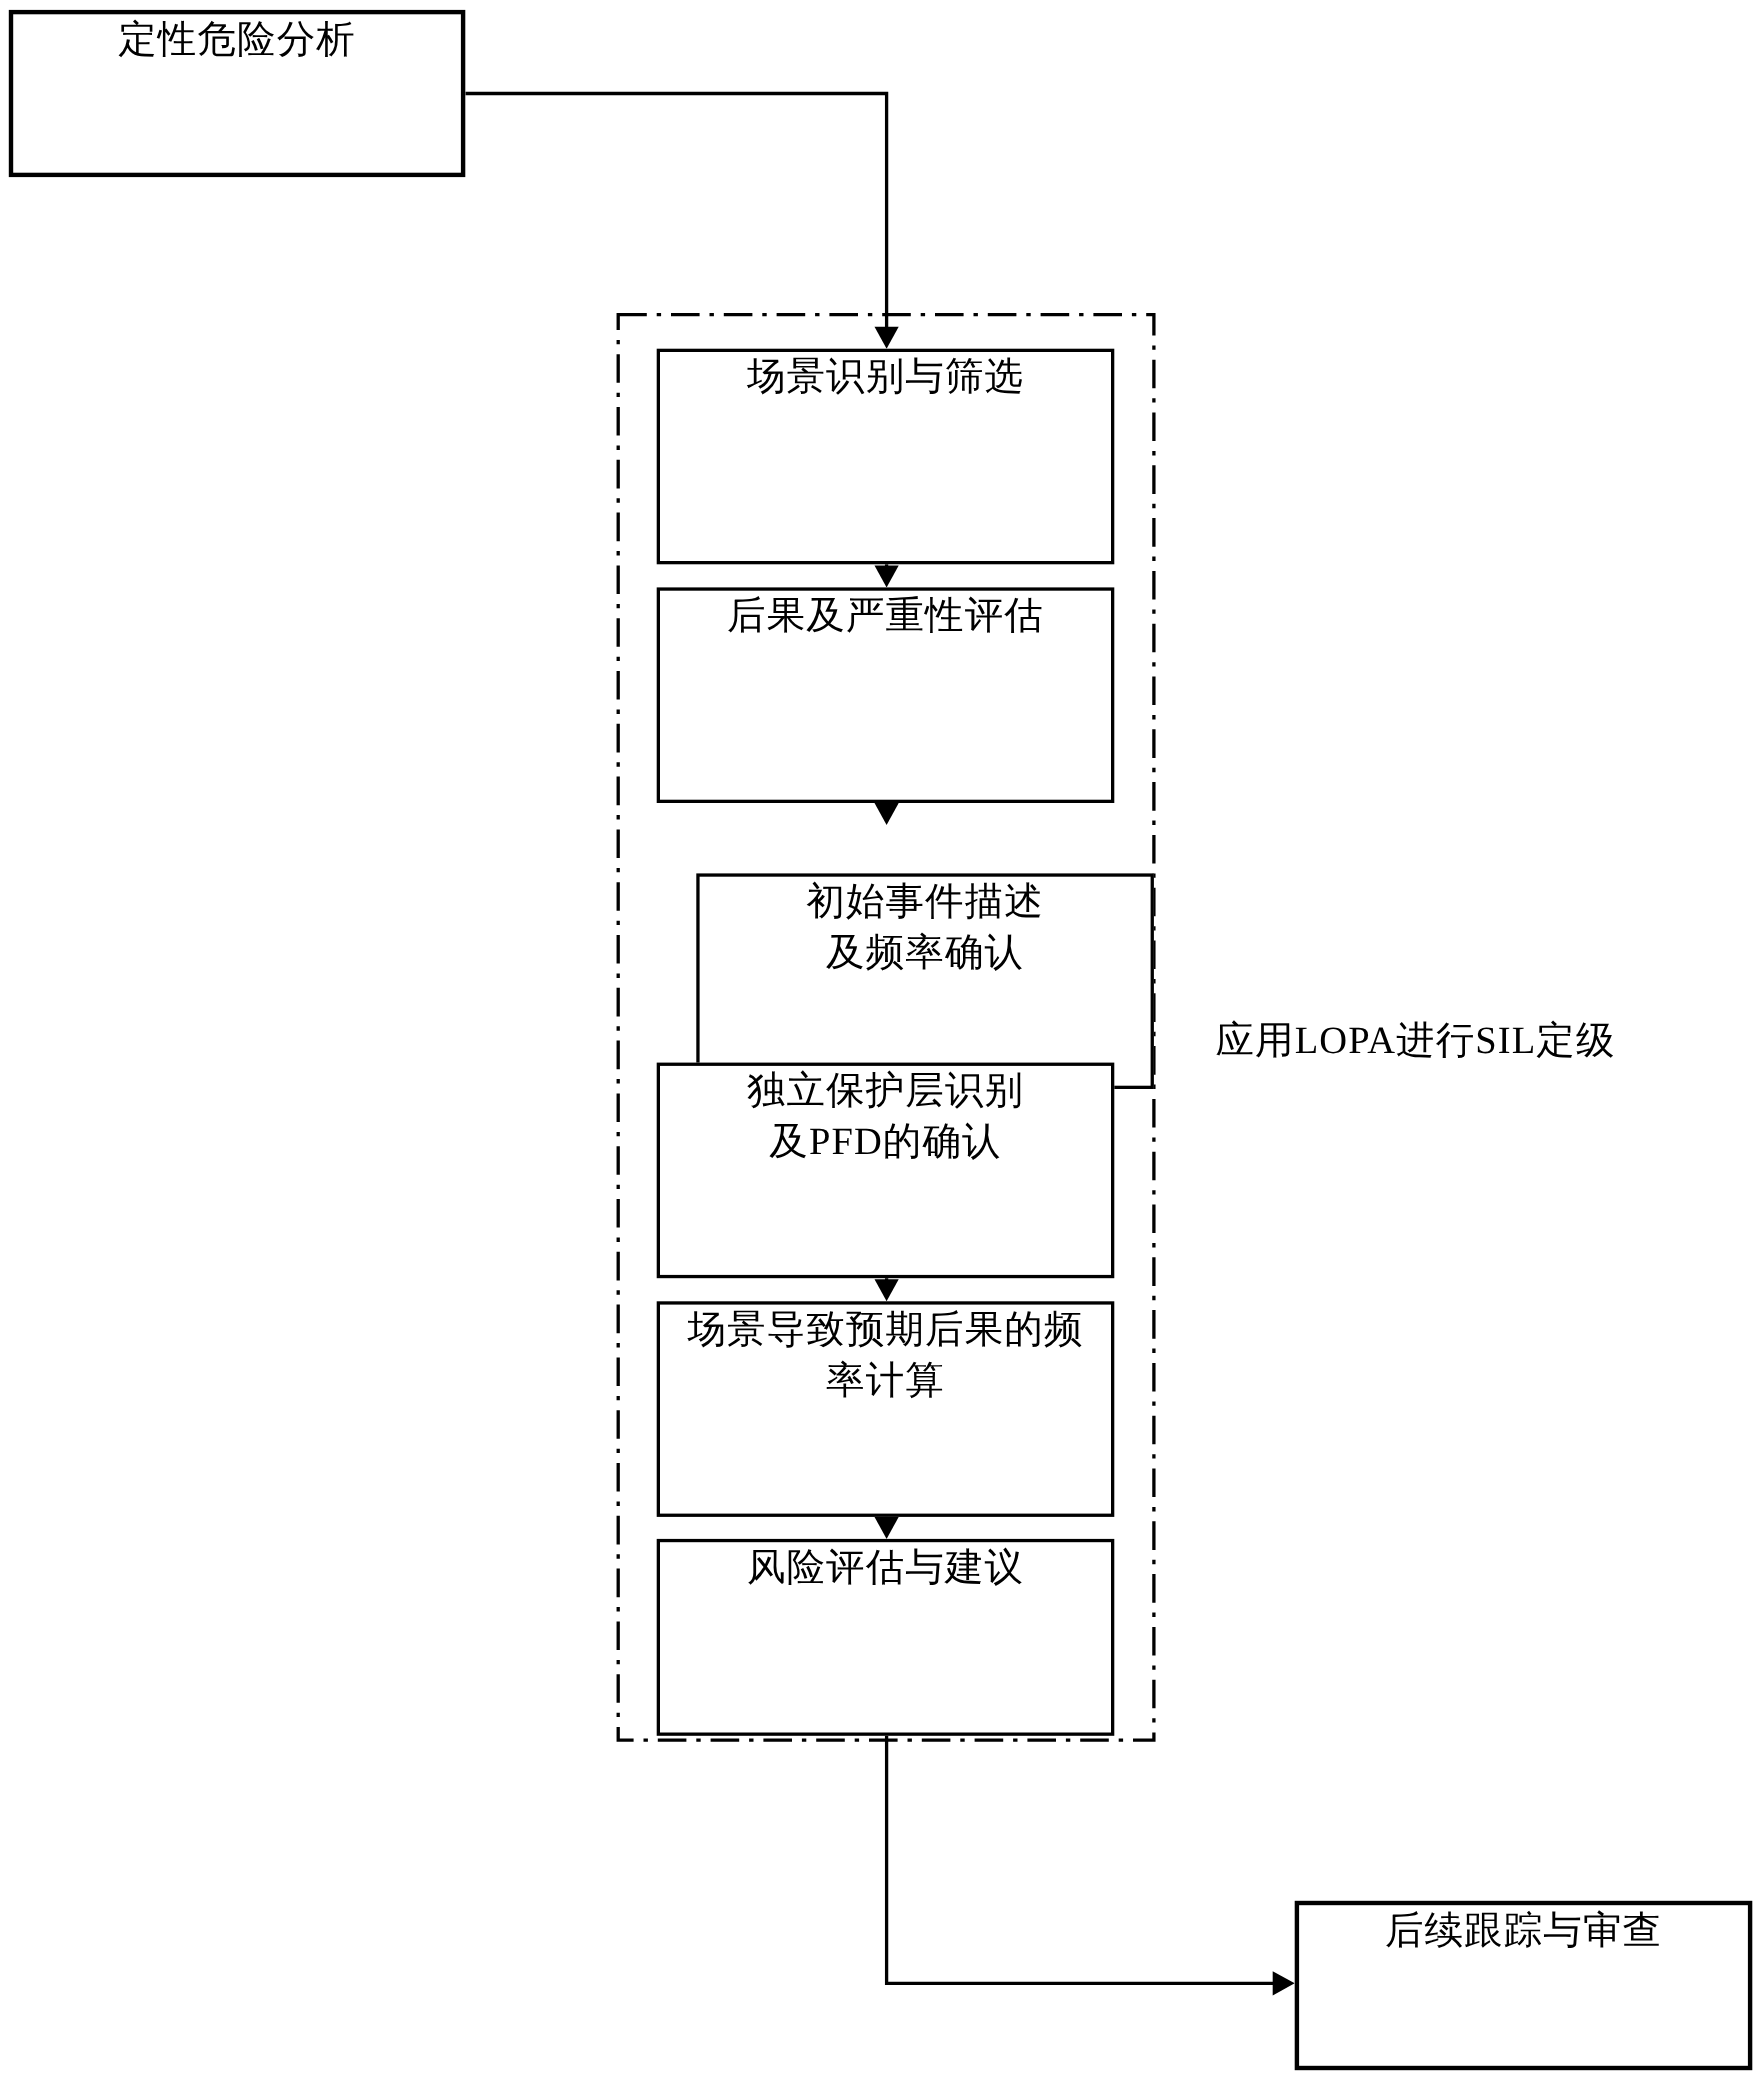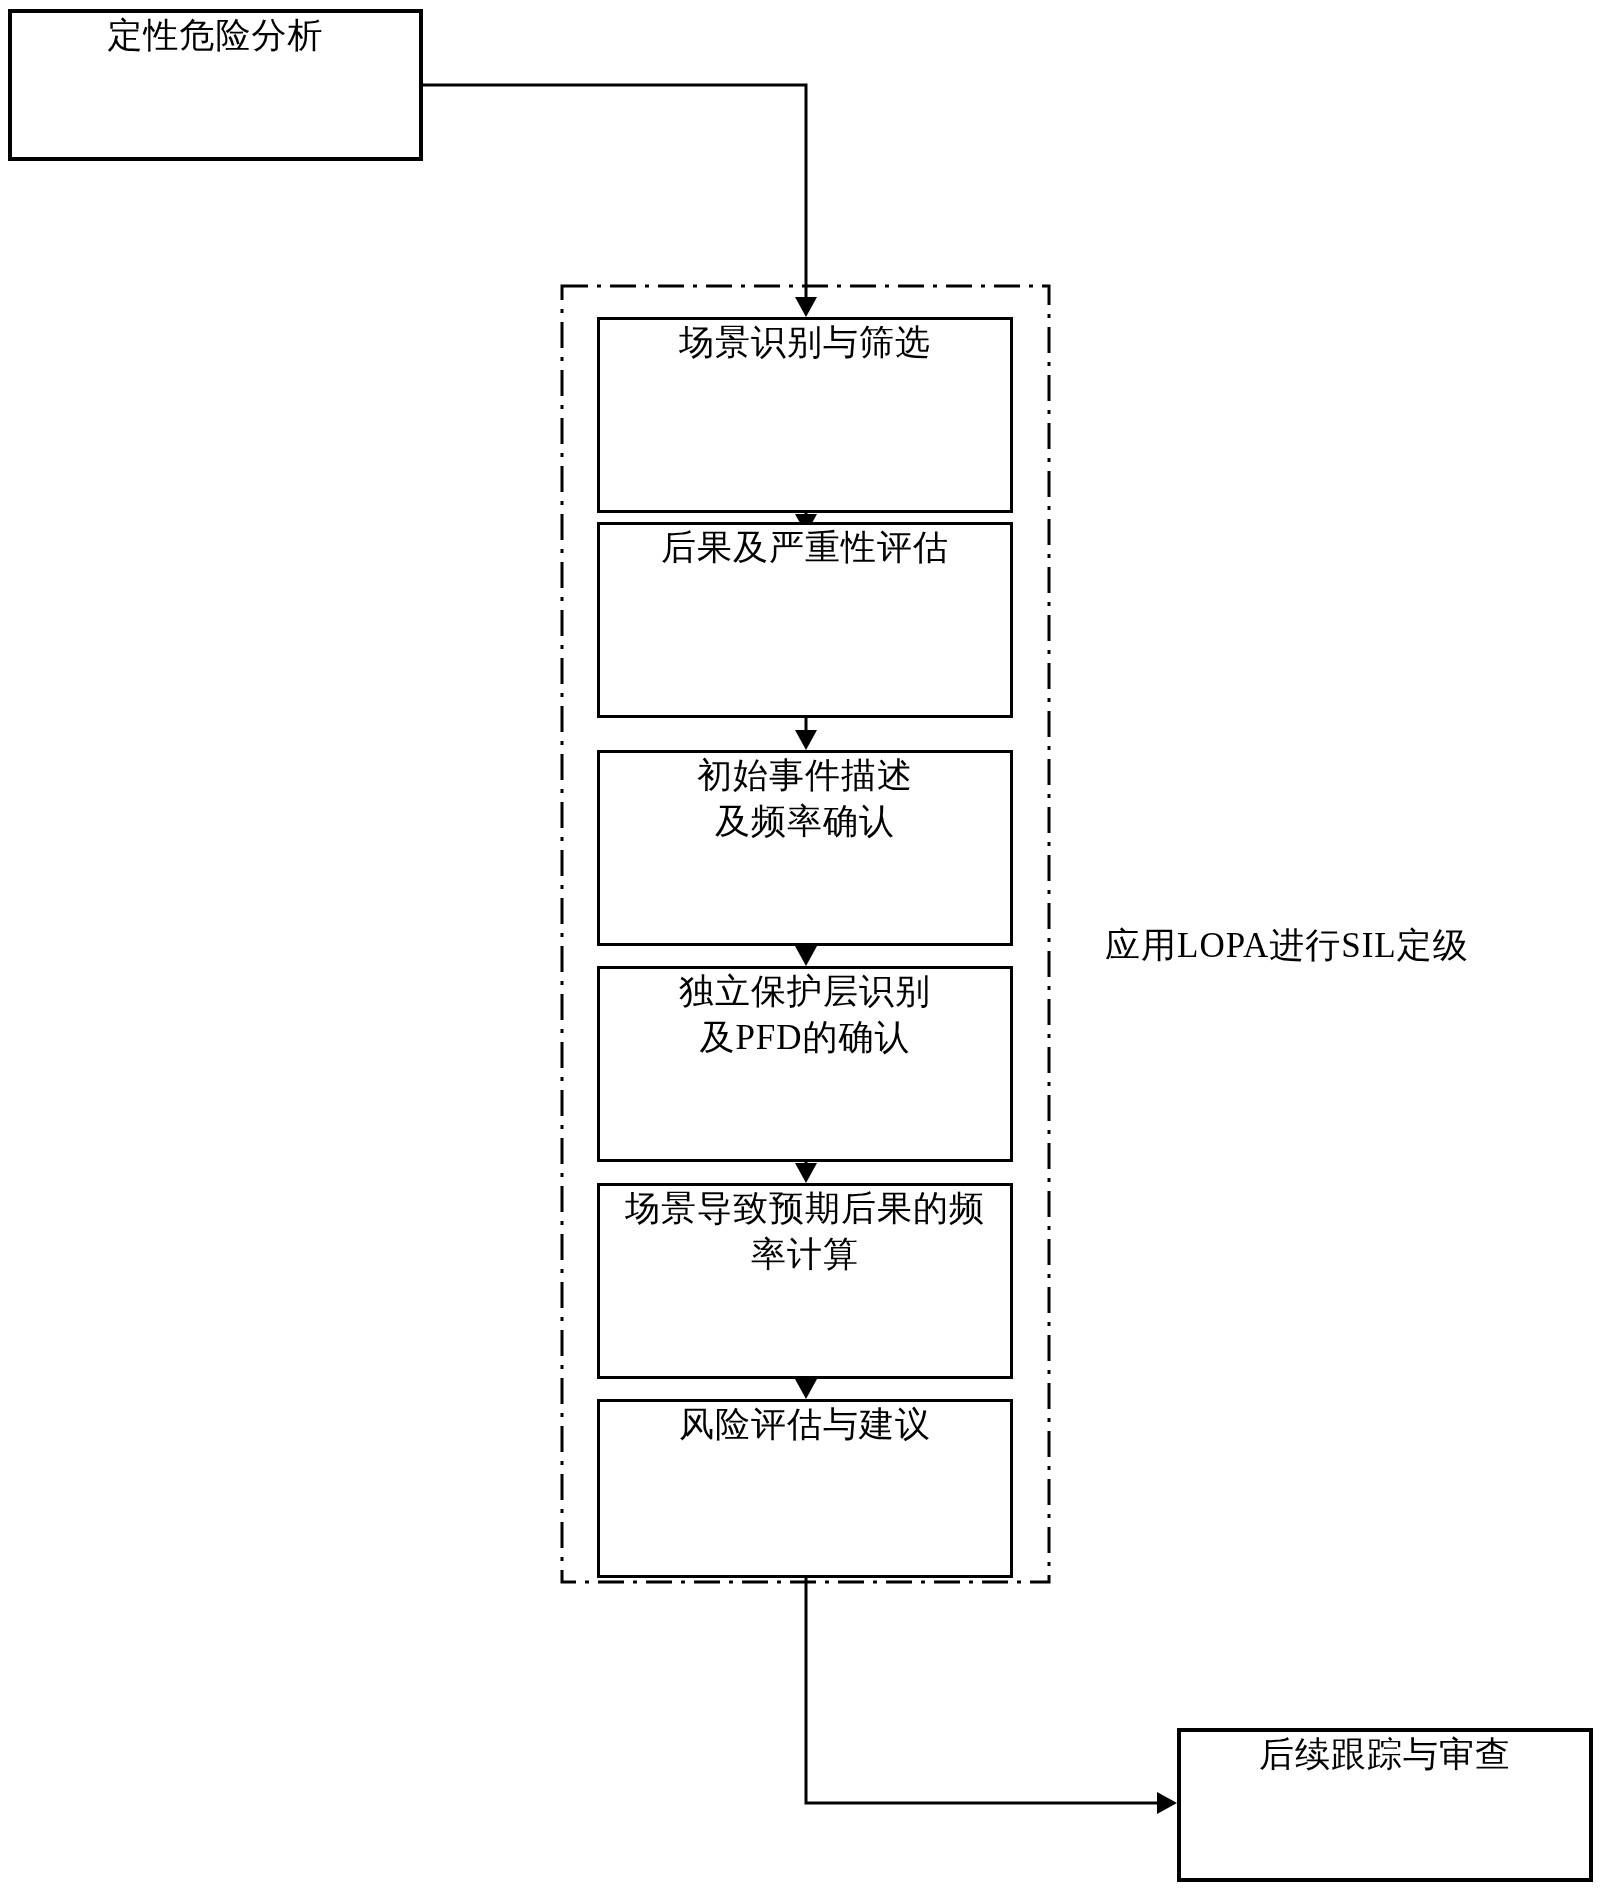--- a/index.html
+++ b/index.html
@@ -86,25 +86,25 @@
   </svg>
 
   <div class="node outer" style="left:8px; top:9px; width:415px; height:152px;">
     <span class="lbl">定性危险分析</span>
   </div>
 
   <div class="node step" style="top:317px;">
     <span class="lbl">场景识别与筛选</span>
   </div>
 
-  <div class="node step" style="top:522px;">
+  <div class="node step" style="top:534px;">
     <span class="lbl">后果及严重性评估</span>
   </div>
 
-  <div class="node step" style="top:750px;">
+  <div class="node step" style="top:794px;margin-left:36px;">
     <span class="lbl">初始事件描述
 及频率确认</span>
   </div>
 
   <div class="node step" style="top:966px;">
     <span class="lbl">独立保护层识别
 及PFD的确认</span>
   </div>
 
   <div class="node step" style="top:1183px;">

